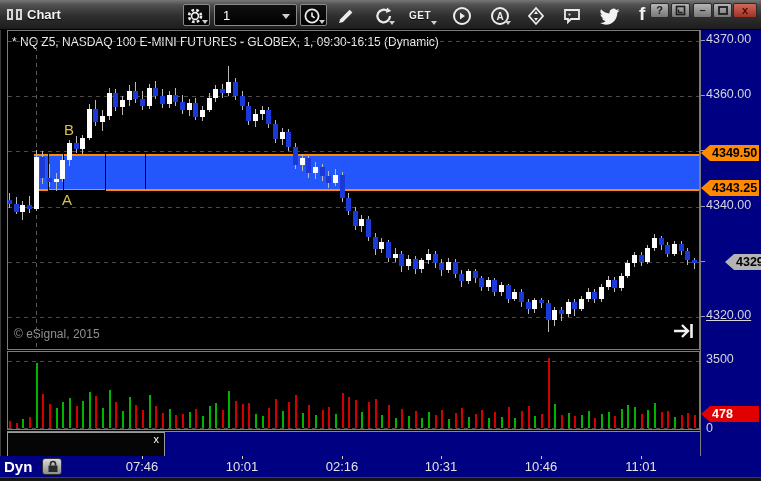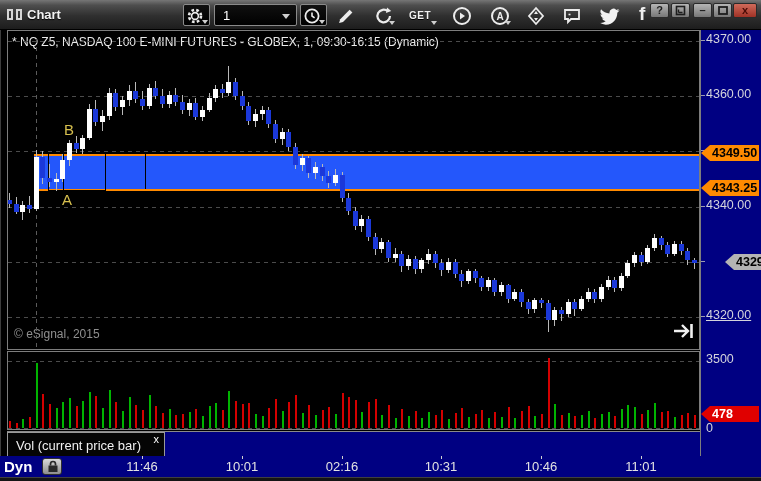--- a/index.html
+++ b/index.html
@@ -540,34 +540,33 @@
       <div class="badge orange" style="top: 150px;">4343.25</div>
       <div class="badge gray" style="top: 224px;">4329.75</div>
       <div class="axis-label" style="top: 322px;">3500</div>
       <div class="axis-label" style="top: 391px;">0</div>
       <div class="badge red" style="top: 376px;">478</div>
     </div>
   <div class="v-sep"></div>
 
   <div class="tab-row">
     <div class="vol-tab">
-      <span class="lbl">Vol (current price bar)</span>
       <span class="x">x</span>
     </div>
   </div>
 
   <div class="time-row" id="timeRow">
     <span class="dyn">Dyn</span>
     <div class="lockbtn">
       <svg width="18" height="15" viewBox="0 0 18 15" style="margin:0 0 0 1px">
         <rect x="4.5" y="6.5" width="9" height="6.5" fill="#2a2a2a"></rect>
         <path d="M6.5 6.5V5a2.5 2.5 0 0 1 5 0v1.5" fill="none" stroke="#2a2a2a" stroke-width="1.7"></path>
       </svg>
     </div>
-  <div class="time-label" style="left: 142px;">11:46</div>
+  <div class="time-label" style="left: 142px;">07:46</div>
       <div class="time-tick" style="left: 142px;"></div>
       <div class="time-label" style="left: 242px;">10:01</div>
       <div class="time-tick" style="left: 242px;"></div>
       <div class="time-label" style="left: 342px;">02:16</div>
       <div class="time-tick" style="left: 342px;"></div>
       <div class="time-label" style="left: 441px;">10:31</div>
       <div class="time-tick" style="left: 441px;"></div>
       <div class="time-label" style="left: 541px;">10:46</div>
       <div class="time-tick" style="left: 541px;"></div>
       <div class="time-label" style="left: 641px;">11:01</div>

